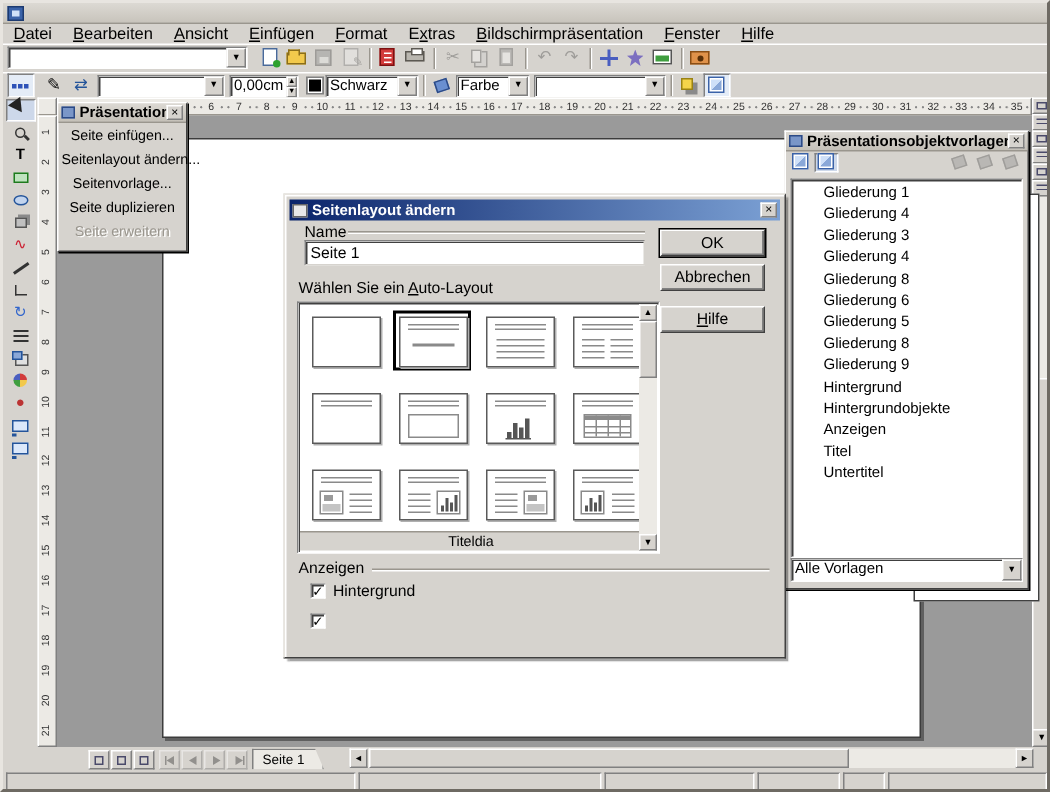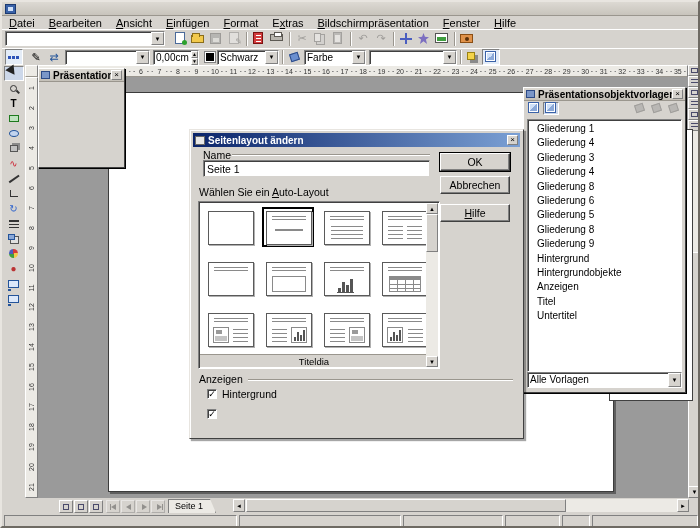--- a/index.html
+++ b/index.html
@@ -101,21 +101,21 @@
   
   .ghost{position:absolute;left:607px;top:64px;width:84px;height:272px;background:#fff;border:1px solid #404040;}
   
   .stylist{left:521px;top:22px;width:163px;height:306px;}
   .stoolbar{height:15px;display:flex;align-items:center;padding:1px 2px;}
   .stb{width:16px;height:13px;display:flex;align-items:center;justify-content:center;position:relative;margin-right:1px;}
   .stb.pressed{border:1px solid;border-color:#808080 #fff #fff #808080;background:#cdd8ea;}
   .stb.disabled{opacity:.38;filter:grayscale(1);}
   .sflex{flex:1;}
   .slist{position:absolute;left:3px;top:31px;right:3px;height:253px;background:#fff;border:1px solid;border-color:#808080 #fff #fff #808080;box-shadow:inset 1px 1px 0 #404040;overflow:hidden;padding:2px 1px;}
-  .slist .sitem{font-size:10px;line-height:14.4px;padding-left:8px;white-space:nowrap;}
+  .slist .sitem{font-size:10px;line-height:14.4px;padding-left:20px;white-space:nowrap;}
   .sfilter{position:absolute;left:3px;bottom:4px;right:3px;height:16px;}
   
   .dialog{left:187px;top:64px;width:335px;height:310px;border:1px solid;border-color:#e8e5e0 #404040 #404040 #e8e5e0;box-shadow:inset 1px 1px 0 #fff,2px 2px 1px rgba(0,0,0,.35);}
   .dtitle{position:absolute;left:3px;top:3px;right:3px;height:14px;background:linear-gradient(90deg,#0a246a,#7ba0d4);display:flex;align-items:center;padding:0 2px;}
   .dtitle .ficon{width:10px;height:9px;background:#e8e8e8;border:1px solid #666;margin-right:3px;}
   .dtitle .ftext{flex:1;font-size:10px;font-weight:bold;color:#fff;white-space:nowrap;}
   .dlabel{position:absolute;font-size:10.5px;color:#000;white-space:nowrap;}
   .groupline{position:absolute;height:1px;background:#9a968e;box-shadow:0 1px 0 #fff;}
   .nameinput{position:absolute;left:13px;top:30px;width:227px;height:17px;font-size:10.5px;padding:2px 3px;}
   .dbtn{position:absolute;left:250px;width:70px;height:18px;background:#d6d3ce;border:1px solid;border-color:#fff #404040 #404040 #fff;box-shadow:inset -1px -1px 0 #808080;font-size:10.5px;text-align:center;line-height:16px;}
@@ -300,21 +300,21 @@
     <div class="combo" style="width:62px">
       <span class="cfield">Schwarz</span>
       <span class="cbtn">▼</span>
     </div>
     <div class="tsep"></div>
     <div class="tbtn">
         <span class="mi">
           <i class="mi-can"></i>
         </span>
       </div>
-    <div class="combo" style="width:62px">
+    <div class="combo" style="width:49px">
       <span class="cfield">Farbe</span>
       <span class="cbtn">▼</span>
     </div>
     <div style="width:3px"></div>
     <div class="combo" style="width:88px">
       <span class="cfield"></span>
       <span class="cbtn">▼</span>
     </div>
     <div class="tsep"></div>
     <div class="tbtn">
@@ -530,20 +530,27 @@
         </div>
       </div>
     </div>
 
     <div class="float pres">
       <div class="ftitle">
         <span class="ficon"></span>
         <span class="ftext">Präsentation</span>
         <span class="xbtn">×</span>
       </div>
+      <div id="presitems">
+          <div class="pitem">Seite einfügen...</div>
+          <div class="pitem">Seitenlayout ändern...</div>
+          <div class="pitem">Seitenvorlage...</div>
+          <div class="pitem">Seite duplizieren</div>
+          <div class="pitem disabled">Seite erweitern</div>
+        </div>
     </div>
 
     <div class="float dialog">
       <div class="dtitle">
         <span class="ficon"></span>
         <span class="ftext">Seitenlayout ändern</span>
         <span class="xbtn">×</span>
       </div>
       <div class="dlabel" style="left:13px;top:19px">Name</div>
       <div class="groupline" style="left:42px;top:24px;width:198px"></div>

